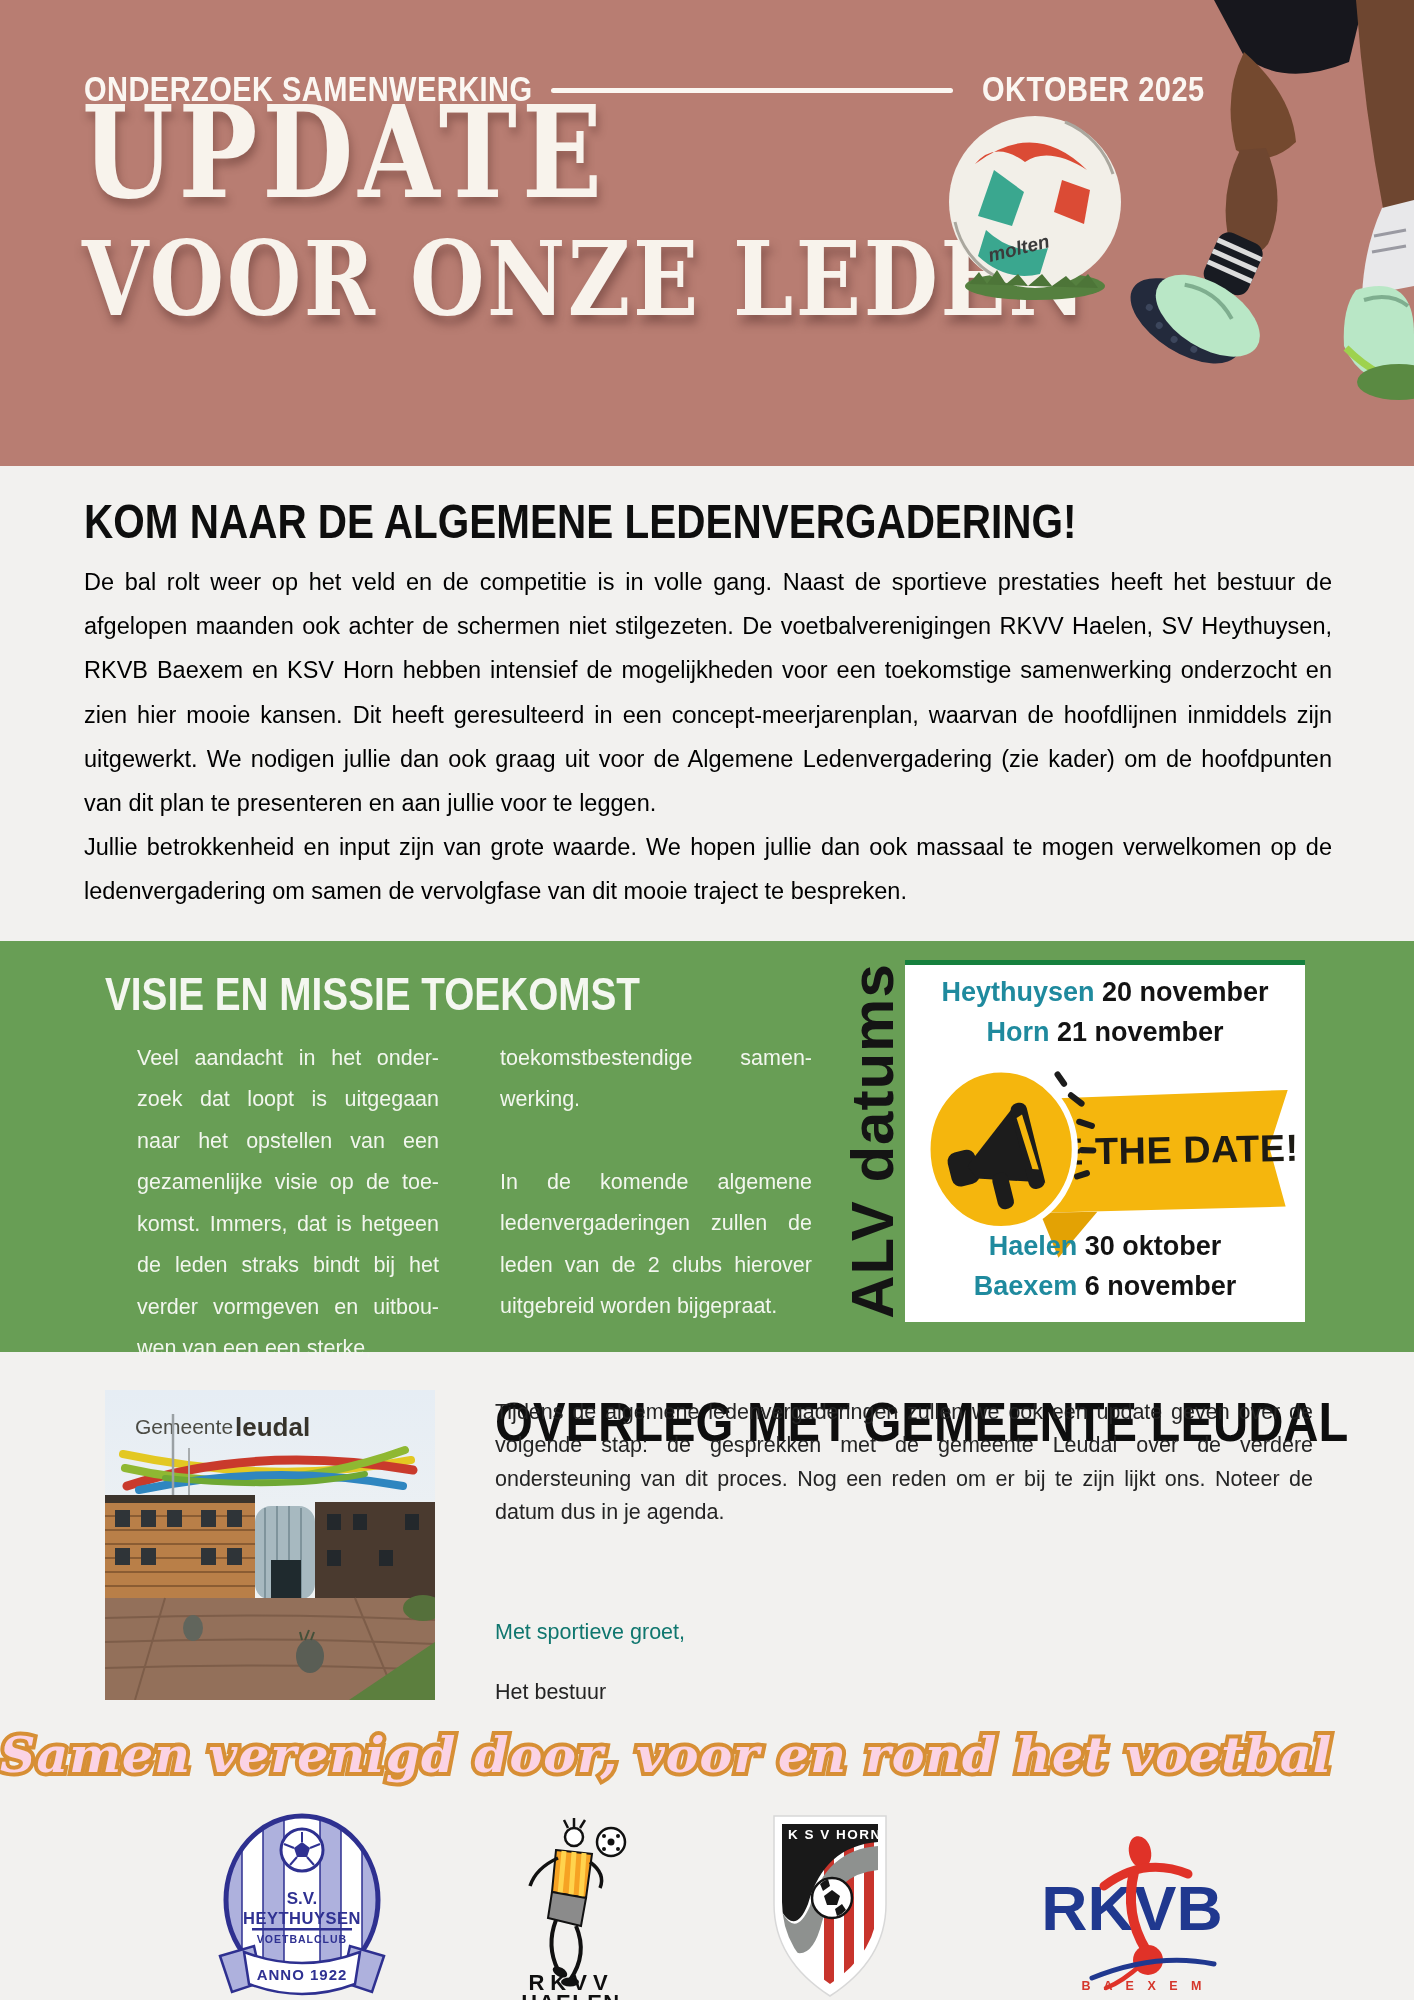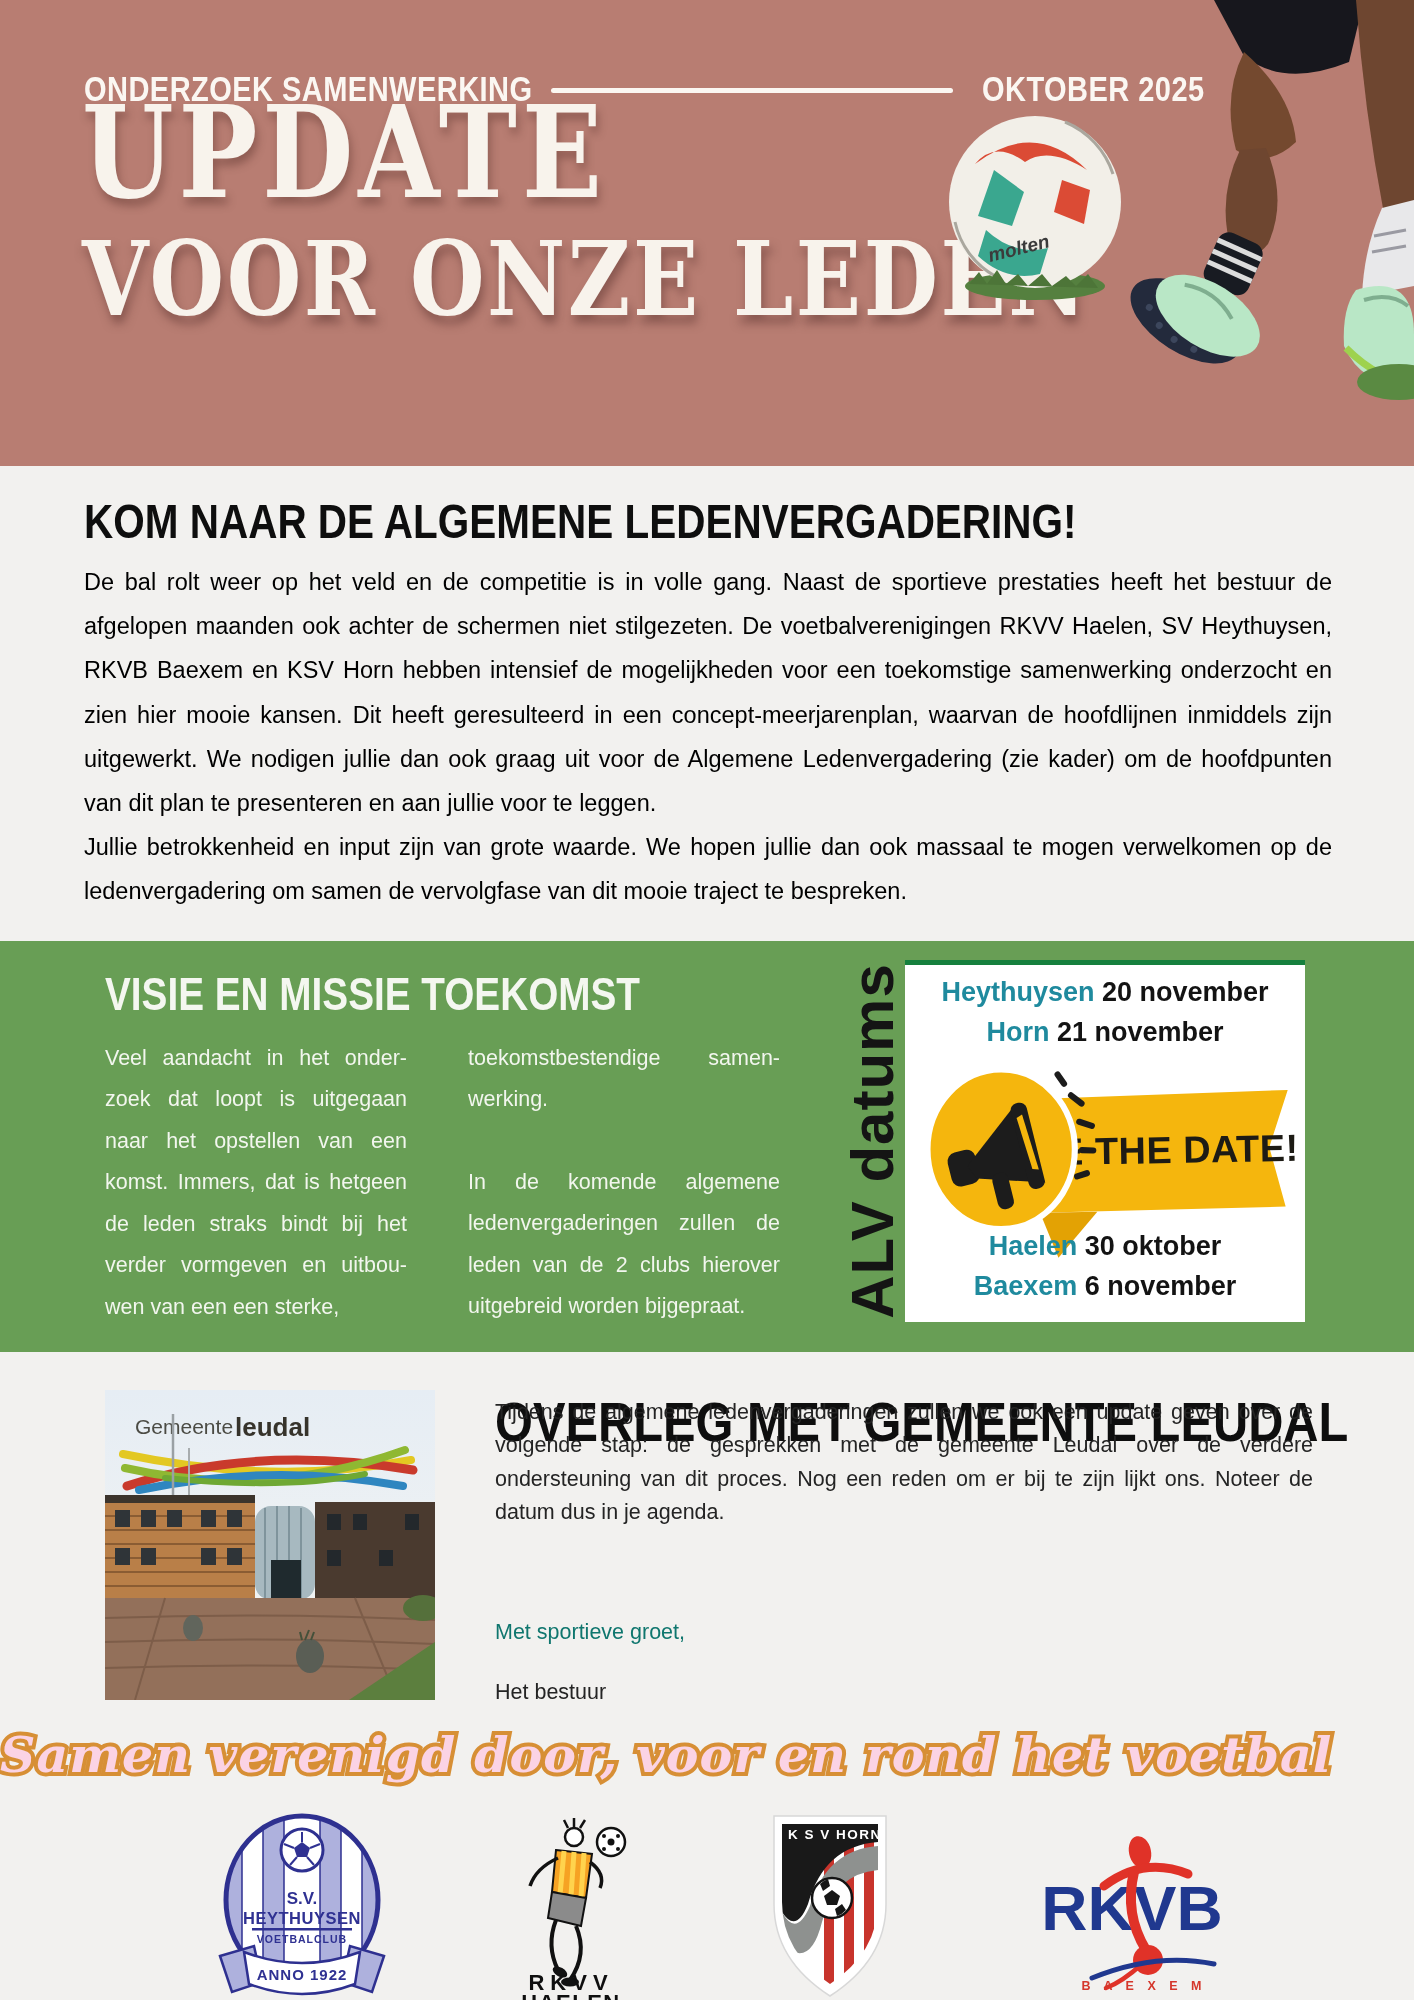--- a/index.html
+++ b/index.html
@@ -22,21 +22,21 @@
   
   .h-black{font-weight:bold;color:#0e0e0e;transform-origin:left top;white-space:nowrap;}
   .intro-heading{position:absolute;left:84px;top:492px;font-size:46px;transform:scale(0.88,1.06);}
   .intro-body{position:absolute;left:84px;top:560px;width:1248px;font-size:23.5px;line-height:1.88;
           color:#000000;text-align:justify;}
   .intro-body p{margin:0;}
   
   .green{position:absolute;left:0;top:941px;width:1414px;height:411px;background:#689e55;}
   .green-heading{position:absolute;left:105px;top:968px;font-size:44px;font-weight:bold;color:#f4f7f0;
           transform:scale(0.88,1.04);transform-origin:left top;white-space:nowrap;}
-  .gcol{position:absolute;top:1038px;font-size:21.5px;line-height:1.93;color:#f2f6ee;}
+  .gcol{position:absolute;top:1038px;font-size:21.5px;line-height:1.93;color:#f2f6ee;margin-left:32px;}
   .gcol1{left:105px;width:302px;}
   .gcol2{left:468px;width:312px;}
   .gcol .block2{margin-top:41px;}
   .jline{text-align:justify;text-align-last:justify;}
   .lline{text-align:left;}
   
   .alv-label{position:absolute;left:690px;top:1109px;width:366px;height:64px;line-height:64px;
           transform:rotate(-90deg);text-align:center;font-size:60px;font-weight:bold;color:#141414;
           letter-spacing:1px;white-space:nowrap;}
   .alv-card{position:absolute;left:905px;top:960px;width:400px;height:362px;background:#ffffff;
@@ -134,20 +134,21 @@
     <p>De bal rolt weer op het veld en de competitie is in volle gang. Naast de sportieve prestaties heeft het bestuur de afgelopen maanden ook achter de schermen niet stilgezeten. De voetbalverenigingen RKVV Haelen, SV Heythuysen, RKVB Baexem en KSV Horn hebben intensief de mogelijkheden voor een toekomstige samenwerking onderzocht en zien hier mooie kansen. Dit heeft geresulteerd in een concept-meerjarenplan, waarvan de hoofdlijnen inmiddels zijn uitgewerkt. We nodigen jullie dan ook graag uit voor de Algemene Ledenvergadering (zie kader) om de hoofdpunten van dit plan te presenteren en aan jullie voor te leggen.</p>
     <p>Jullie betrokkenheid en input zijn van grote waarde. We hopen jullie dan ook massaal te mogen verwelkomen op de ledenvergadering om samen de vervolgfase van dit mooie traject te bespreken.</p>
   </div>
 
   <div class="green"></div>
   <div class="green-heading">VISIE EN MISSIE TOEKOMST</div>
   <div class="gcol gcol1">
       <div class="jline">Veel aandacht in het onder-</div>
       <div class="jline">zoek dat loopt is uitgegaan</div>
       <div class="jline">naar het opstellen van een</div>
+      <div class="jline">gezamenlijke visie op de toe-</div>
       <div class="jline">komst. Immers, dat is hetgeen</div>
       <div class="jline">de leden straks bindt bij het</div>
       <div class="jline">verder vormgeven en uitbou-</div>
       <div class="lline">wen van een een sterke,</div>
     </div>
   <div class="gcol gcol2">
     <div>
         <div class="jline">toekomstbestendige samen-</div>
         <div class="lline">werking.</div>
       </div>

